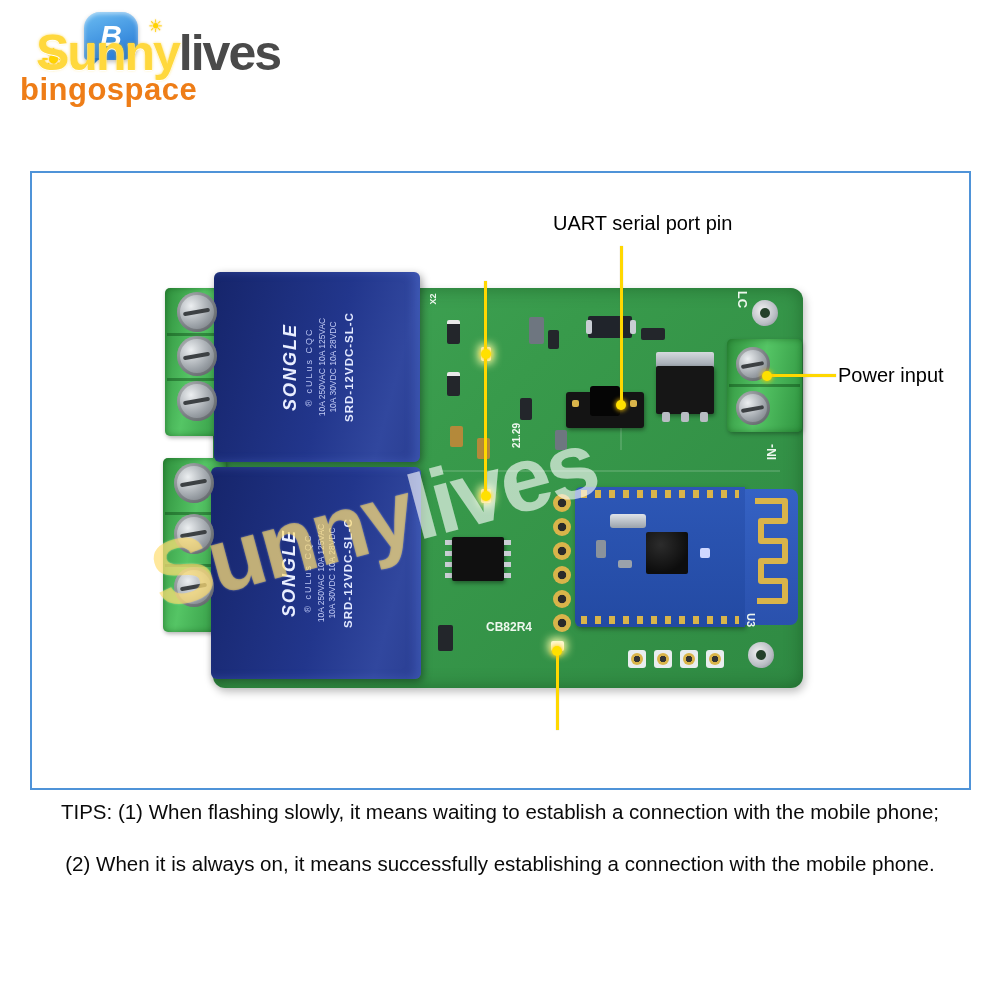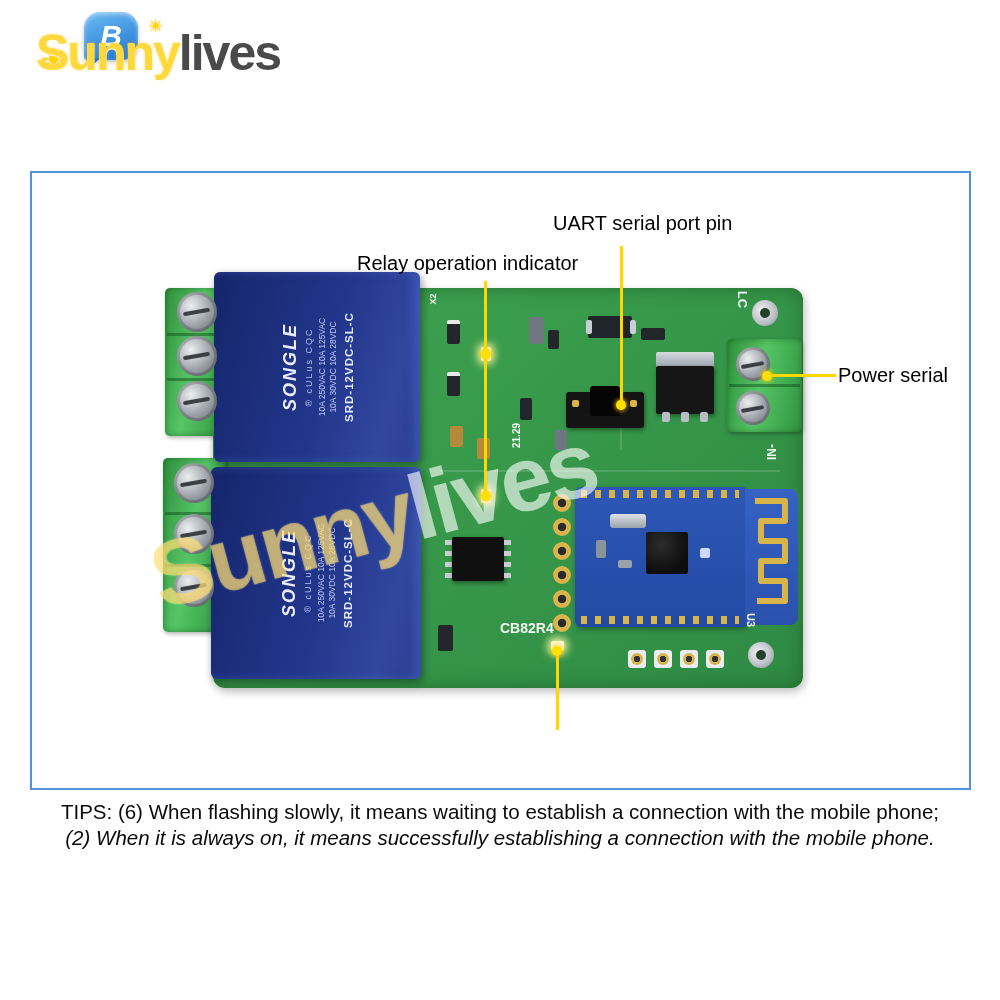--- a/index.html
+++ b/index.html
@@ -95,36 +95,37 @@
 
   
   .aline { position:absolute; background:#ffd800; z-index:12; box-shadow:0 0 1px rgba(120,90,0,.5); }
   .adot  { position:absolute; width:10px; height:10px; border-radius:50%; background:#ffe000;
            box-shadow:0 0 4px 1px rgba(255,200,0,.8); z-index:12; }
   .alabel { position:absolute; font-size:20px; color:#000; z-index:13; white-space:nowrap; }
 
   
   .tips { position:absolute; left:0; right:0; top:800px; text-align:center; z-index:5;
           font-size:20.5px; color:#0a0a0a; }
-  .tips .t2 { margin-top:2px;font-style:italic; }
+  .tips .t2 { margin-top:28px; }
 </style>
 </head>
 <body>
 
 <div class="canvas">
 
   <div class="logo">
     <div class="sun sun1">☀</div>
     <div class="sun sun2">☀</div>
     <div class="bubble">
       <span>B</span>
     </div>
     <div class="brand-top">
       <span class="sunny">Sunny</span><span class="lives">lives</span>
     </div>
+    <div class="bingospace">bingospace</div>
   </div>
 
   <div class="frame"></div>
 
   <div class="pcb"></div>
   <div class="trace" style="left:440px; top:470px; width:340px; height:2px;"></div>
   <div class="trace" style="left:620px; top:300px; width:2px; height:150px;"></div>
   <div class="mhole" style="left:752px; top:300px;"></div>
   <div class="mhole" style="left:748px; top:642px;"></div>
 
@@ -226,40 +227,39 @@
 
   <div class="led" style="left:481px; top:347px; width:10px; height:14px;"></div>
   <div class="led" style="left:481px; top:489px; width:10px; height:14px;"></div>
   <div class="led" style="left:551px; top:641px; width:13px; height:10px;"></div>
 
   <div class="silk" style="left:734px; top:292px; font-size:13px; transform:rotate(90deg);">LC</div>
   <div class="silk" style="left:764px; top:445px; font-size:12px; transform:rotate(-90deg);">IN-</div>
   <div class="silk" style="left:744px; top:614px; font-size:11px; transform:rotate(90deg);">U3</div>
   <div class="silk" style="left:427px; top:294px; font-size:9px; transform:rotate(-90deg);">X2</div>
   <div class="silk" style="left:504px; top:430px; font-size:10px; transform:rotate(-90deg);">21.29</div>
-  <div class="silk" style="left:500px; top:620px; font-size:14px;">CB82R4</div>
+  <div class="silk" style="left:486px; top:620px; font-size:12px;">CB82R4</div>
 
   <div class="watermark">
     <span class="wm-sunny">Sunny</span><span class="wm-lives">lives</span>
   </div>
 
   <div class="alabel" style="left:553px; top:212px;">UART serial port pin</div>
   <div class="aline" style="left:620px; top:246px; width:3px; height:158px;"></div>
   <div class="adot" style="left:616px; top:400px;"></div>
 
-  <div class="alabel" style="left:357px; top:252px;">Relay operation indicator</div>
   <div class="aline" style="left:484px; top:281px; width:3px; height:214px;"></div>
   <div class="adot" style="left:481px; top:349px;"></div>
   <div class="adot" style="left:481px; top:491px;"></div>
 
-  <div class="alabel" style="left:838px; top:364px;">Power serial</div>
+  <div class="alabel" style="left:838px; top:364px;">Power input</div>
   <div class="aline" style="left:768px; top:374px; width:68px; height:3px;"></div>
   <div class="adot" style="left:762px; top:371px;"></div>
 
   <div class="aline" style="left:556px; top:654px; width:3px; height:76px;"></div>
   <div class="adot" style="left:552px; top:646px;"></div>
 
   <div class="tips">
-    <div class="t1">TIPS: (6) When flashing slowly, it means waiting to establish a connection with the mobile phone;</div>
+    <div class="t1">TIPS: (1) When flashing slowly, it means waiting to establish a connection with the mobile phone;</div>
     <div class="t2">(2) When it is always on, it means successfully establishing a connection with the mobile phone.</div>
   </div>
 
 </div>
 
 </body></html>

